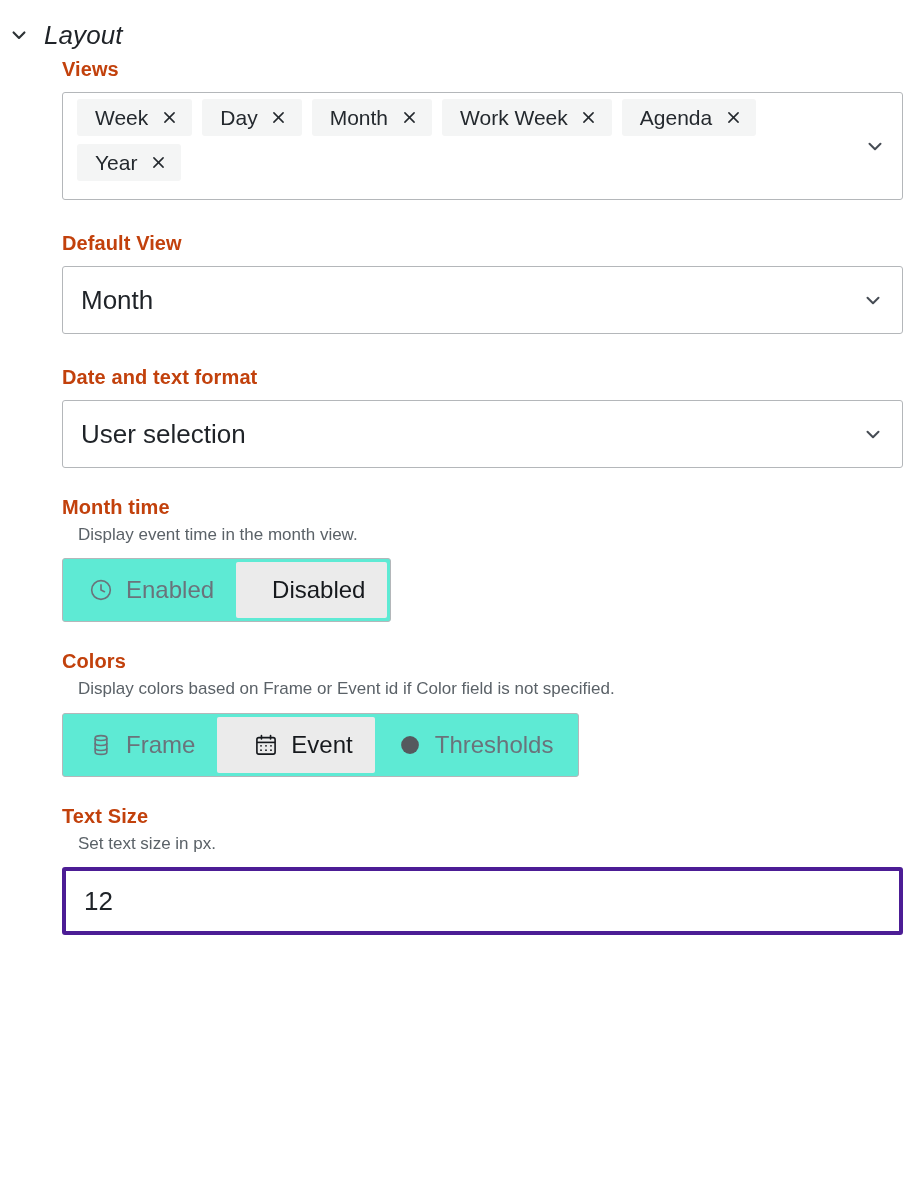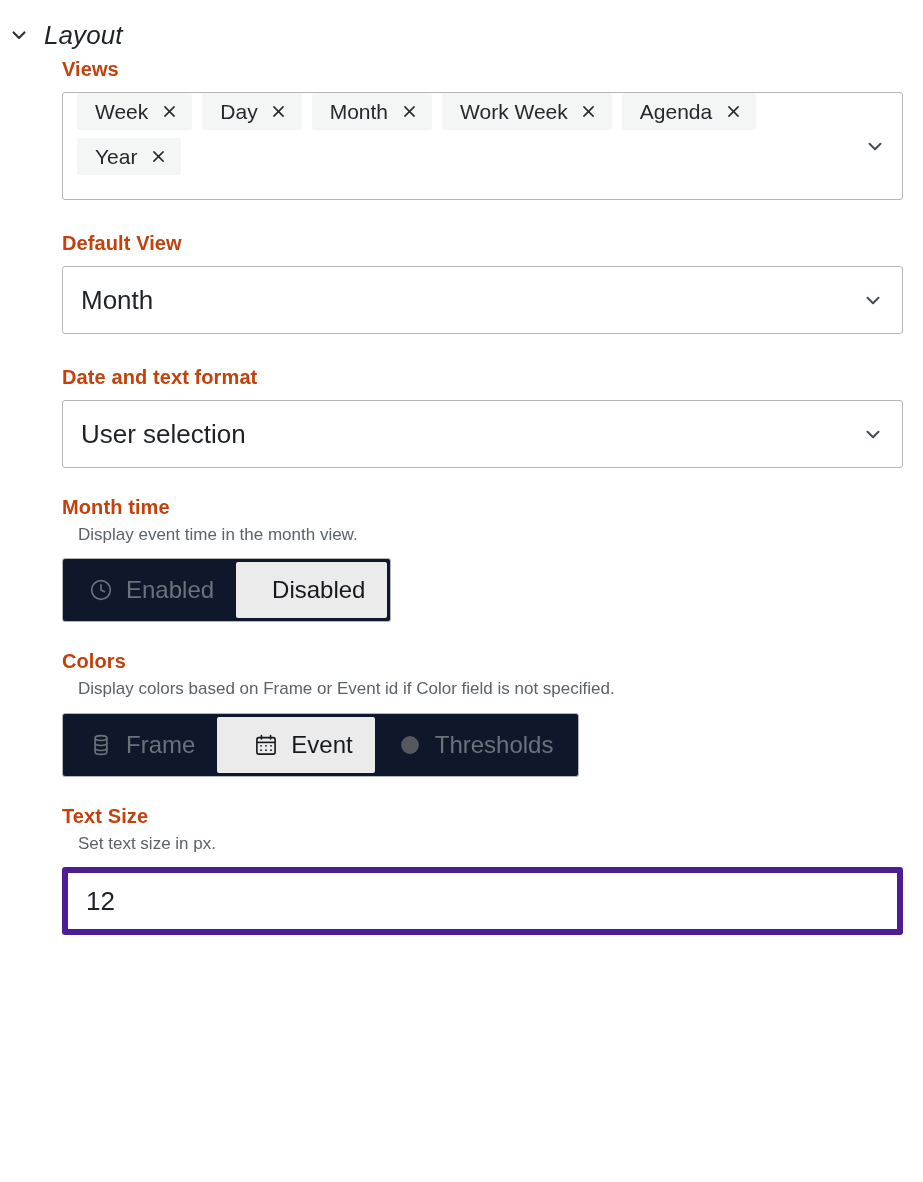--- a/index.html
+++ b/index.html
@@ -75,21 +75,21 @@
     max-width: 810px;
   }
 
   
   .multiselect {
     position: relative;
     min-height: 108px;
     border: 1px solid #b4b7ba;
     border-radius: 3px;
     background: #ffffff;
-    padding: 0 54px 10px 14px;
+    padding: 6px 54px 10px 14px;
     display: flex;
     flex-wrap: wrap;
     align-content: flex-start;
     gap: 8px 10px;
   }
   .tag {
     display: inline-flex;
     align-items: center;
     gap: 12px;
     background: #f4f5f5;
@@ -149,21 +149,21 @@
     color: #464c54;
     display: inline-flex;
   }
 
   
   .radio-group {
     display: inline-flex;
     align-items: stretch;
     border: 1px solid #b4b7ba;
     border-radius: 3px;
-    background: #0f172a;
+    background: #5eead4;
     padding: 3px;
     height: 64px;
   }
   .radio-item {
     display: inline-flex;
     align-items: center;
     justify-content: center;
     gap: 12px;
     padding: 0 22px;
     border-radius: 2px;
@@ -185,21 +185,21 @@
     display: inline-flex;
     align-items: center;
     justify-content: center;
     flex: 0 0 auto;
   }
 
   
   .text-input {
     width: 100%;
     height: 68px;
-    border: 6px solid #4c1d95;
+    border: 4px solid #4c1d95;
     border-radius: 3px;
     background: #ffffff;
     padding: 0 18px;
     font-size: 26px;
     color: #1f2328;
     font-family: inherit;
     outline: none;
   }
   .text-input::placeholder { color: #8e959c; }
 

